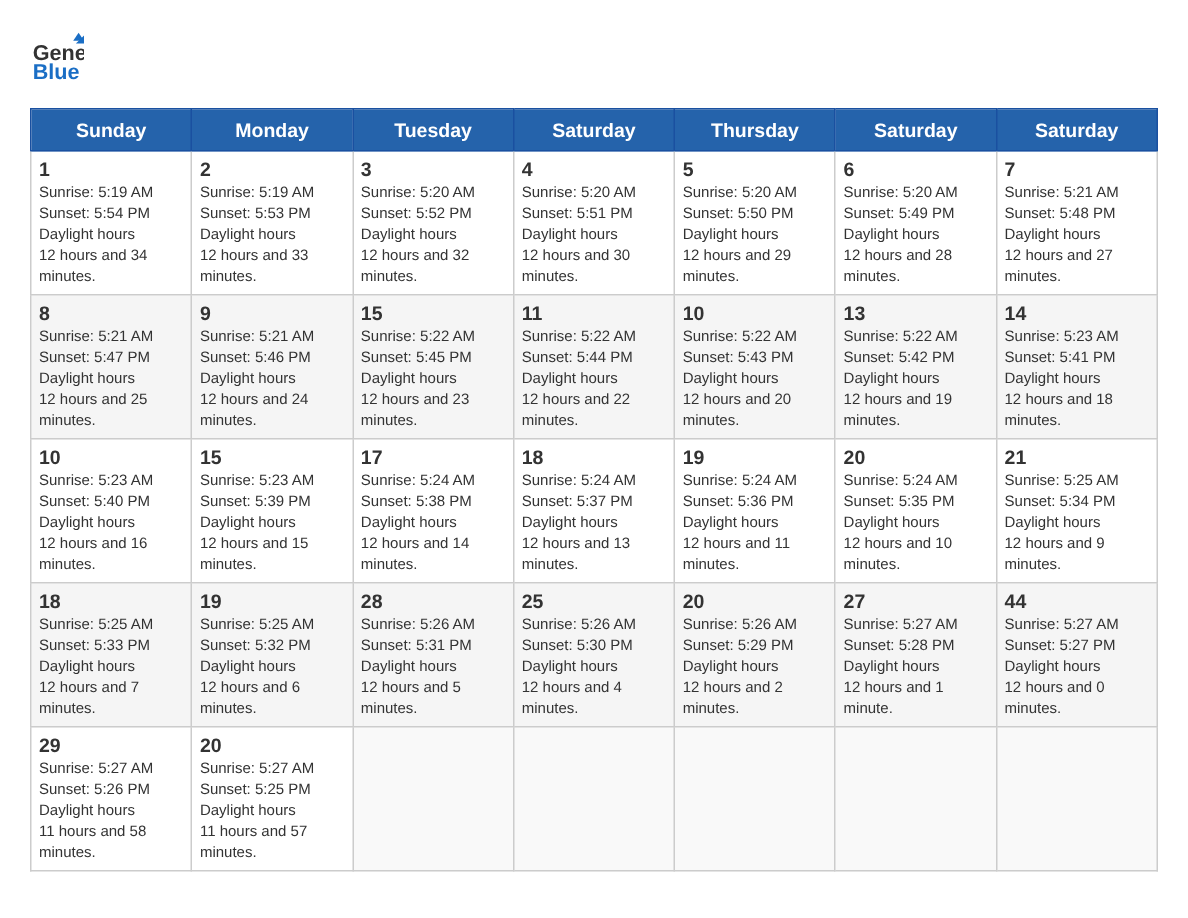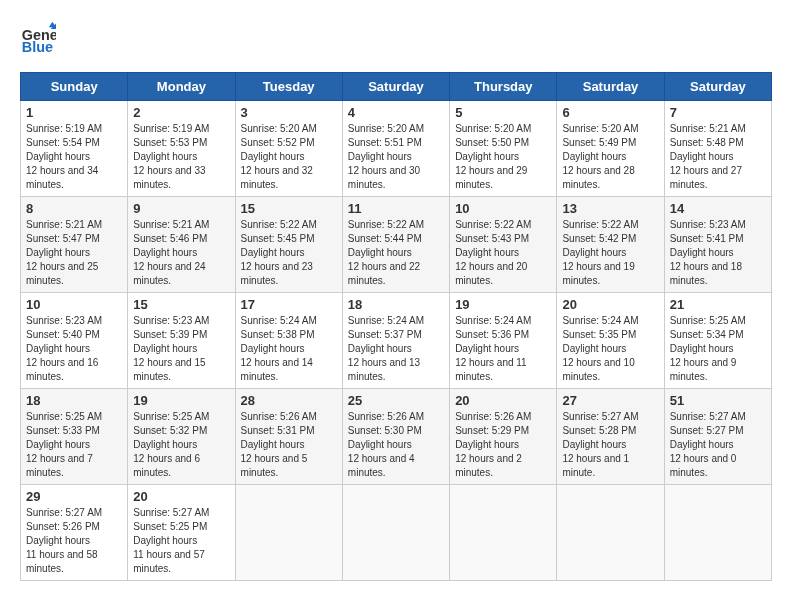--- a/index.html
+++ b/index.html
@@ -228,21 +228,21 @@
         </td>
         <td>
           <span class="day-num">20</span>
           <div class="day-info">Sunrise: 5:26 AM<br>Sunset: 5:29 PM<br>Daylight hours<br>12 hours and 2 minutes.</div>
         </td>
         <td>
           <span class="day-num">27</span>
           <div class="day-info">Sunrise: 5:27 AM<br>Sunset: 5:28 PM<br>Daylight hours<br>12 hours and 1 minute.</div>
         </td>
         <td>
-          <span class="day-num">51</span>
+          <span class="day-num">44</span>
           <div class="day-info">Sunrise: 5:27 AM<br>Sunset: 5:27 PM<br>Daylight hours<br>12 hours and 0 minutes.</div>
         </td>
       </tr>
       <tr class="row-odd">
         <td>
           <span class="day-num">29</span>
           <div class="day-info">Sunrise: 5:27 AM<br>Sunset: 5:26 PM<br>Daylight hours<br>11 hours and 58 minutes.</div>
         </td>
         <td>
           <span class="day-num">20</span>

